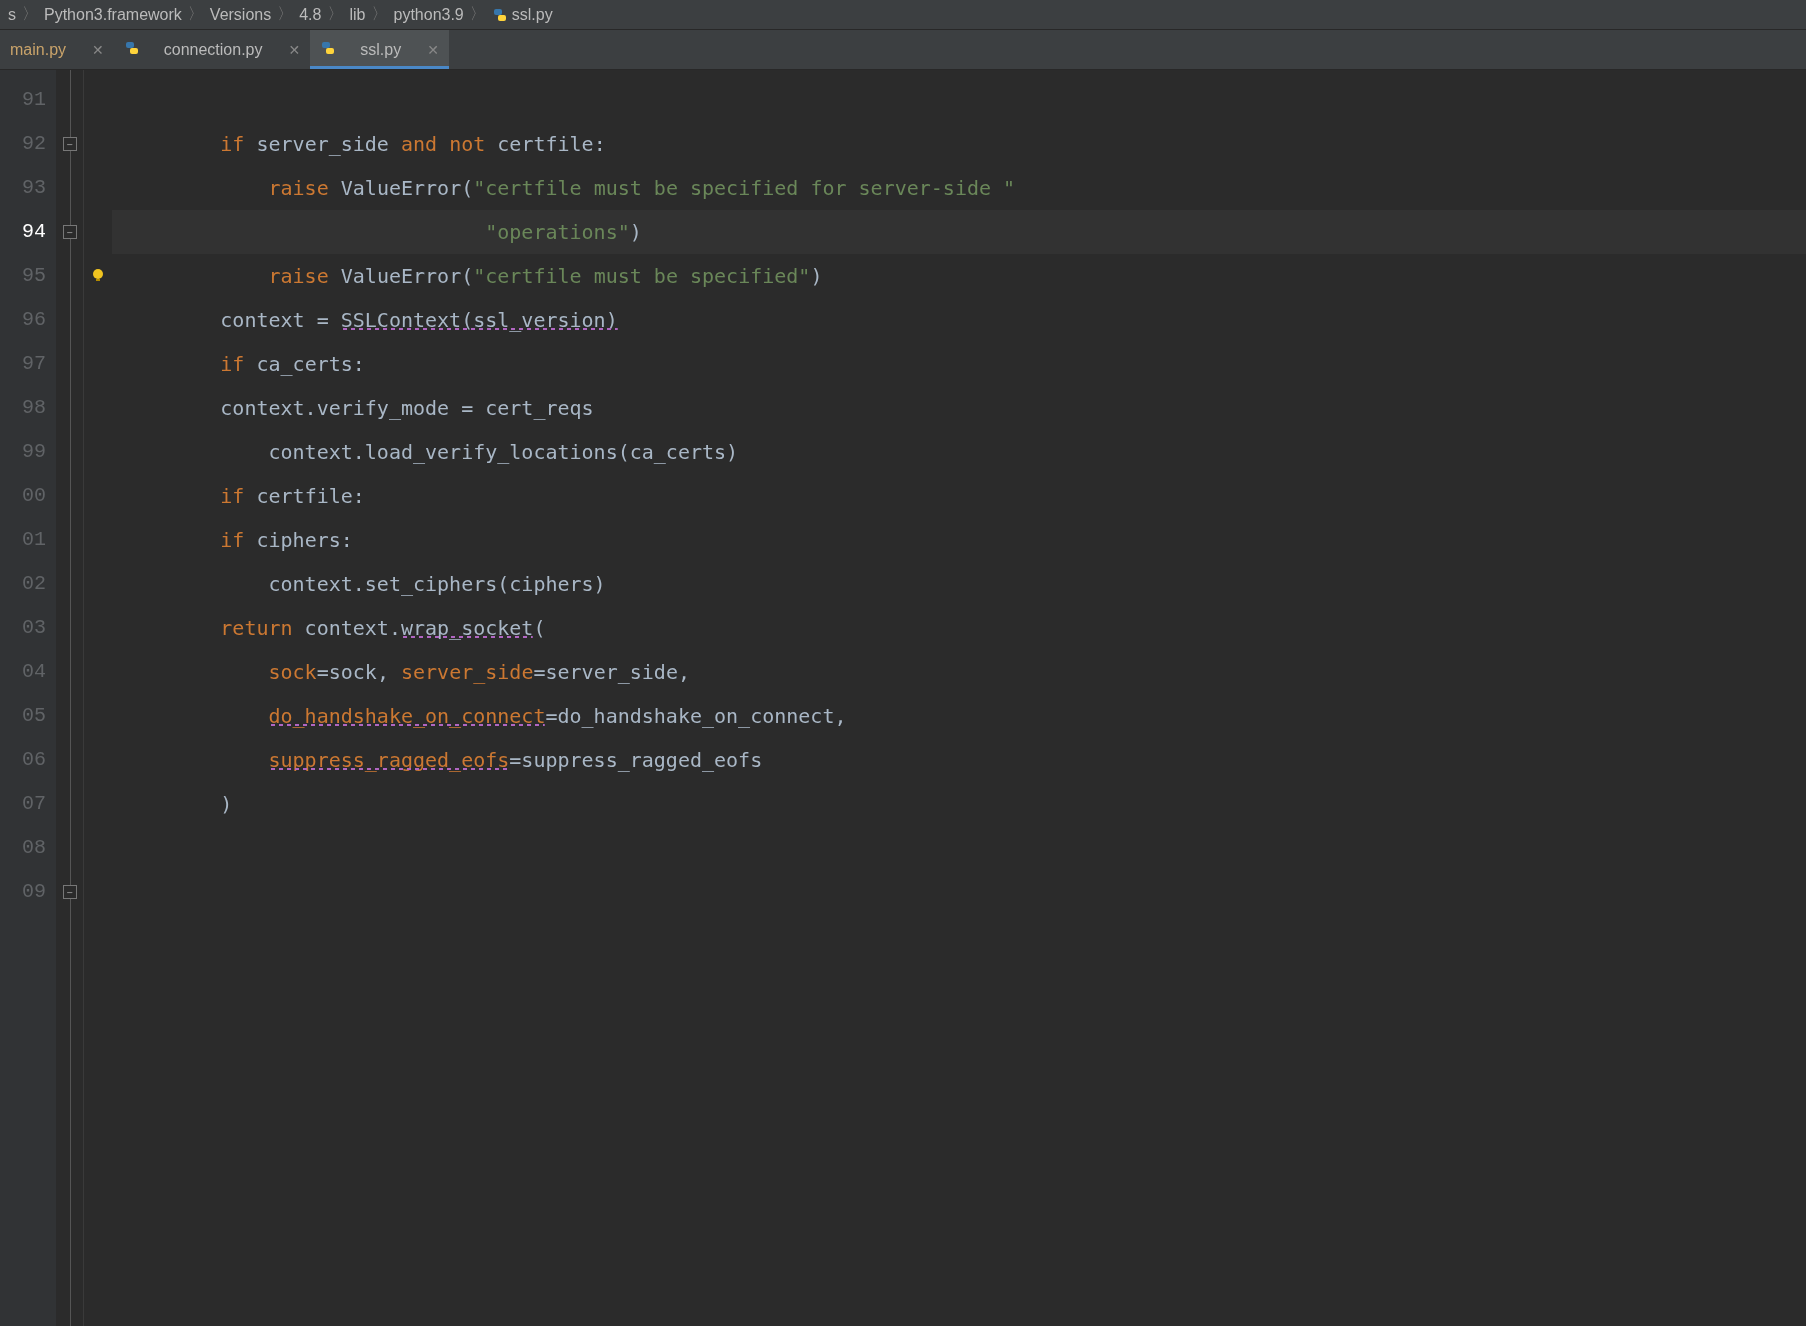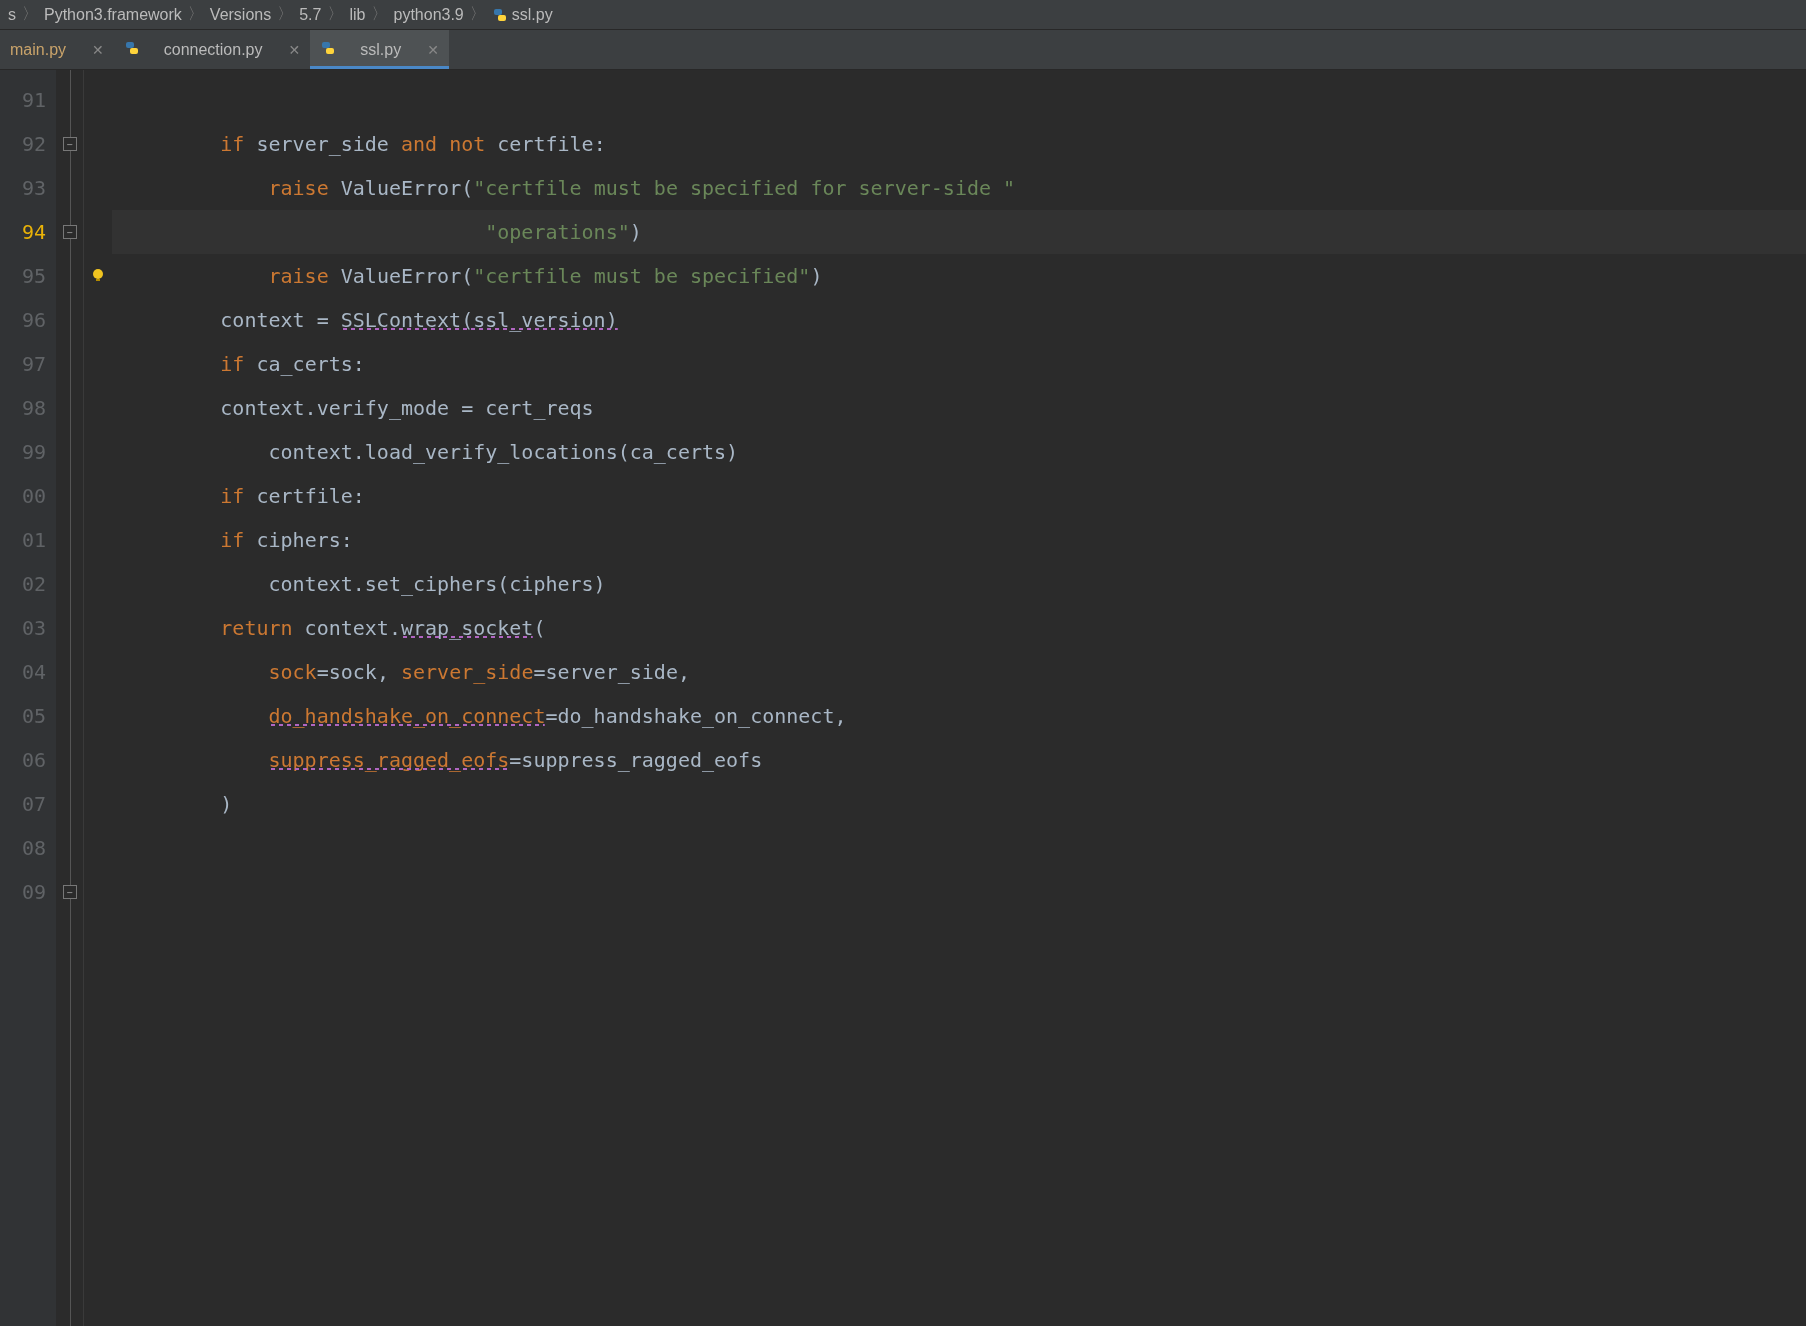--- a/index.html
+++ b/index.html
@@ -90,23 +90,24 @@
     color: #606366;
     font-size: 20px;
     padding-top: 8px;
     user-select: none;
     flex-shrink: 0;
   }
   .gutter .ln {
     height: 44px;
     line-height: 44px;
     padding-right: 10px;
+    font-family: Liberation Mono, monospace;
   }
   .gutter .ln.current {
-    color: #eab308;
+    color: #ffffff;
   }
 
   .fold-strip {
     width: 28px;
     background: #2b2b2b;
     border-right: 1px solid #3a3a3a;
     padding-top: 8px;
     flex-shrink: 0;
     position: relative;
   }
@@ -195,21 +196,21 @@
   <span class="sep">〉</span>
   <span class="crumb">
       <span>Python3.framework</span>
     </span>
   <span class="sep">〉</span>
   <span class="crumb">
       <span>Versions</span>
     </span>
   <span class="sep">〉</span>
   <span class="crumb">
-      <span>5.7</span>
+      <span>4.8</span>
     </span>
   <span class="sep">〉</span>
   <span class="crumb">
       <span>lib</span>
     </span>
   <span class="sep">〉</span>
   <span class="crumb">
       <span>python3.9</span>
     </span>
   <span class="sep">〉</span>

